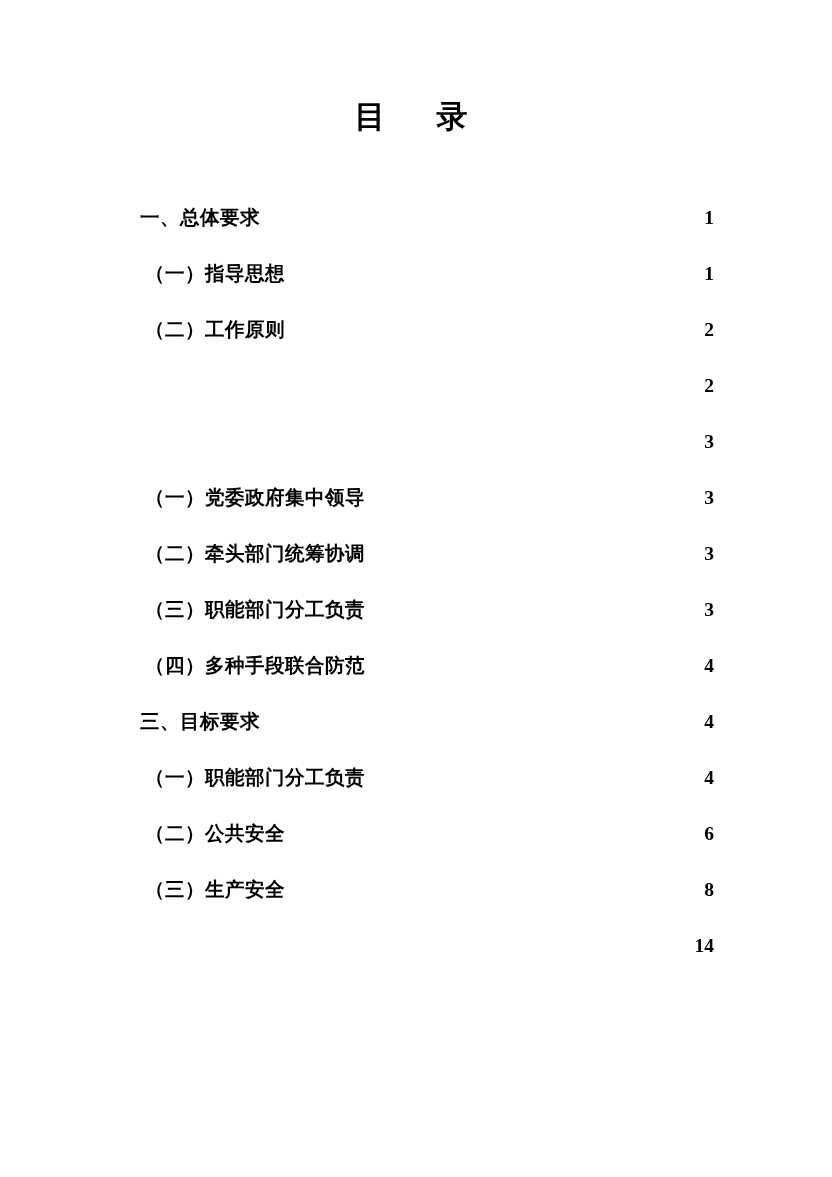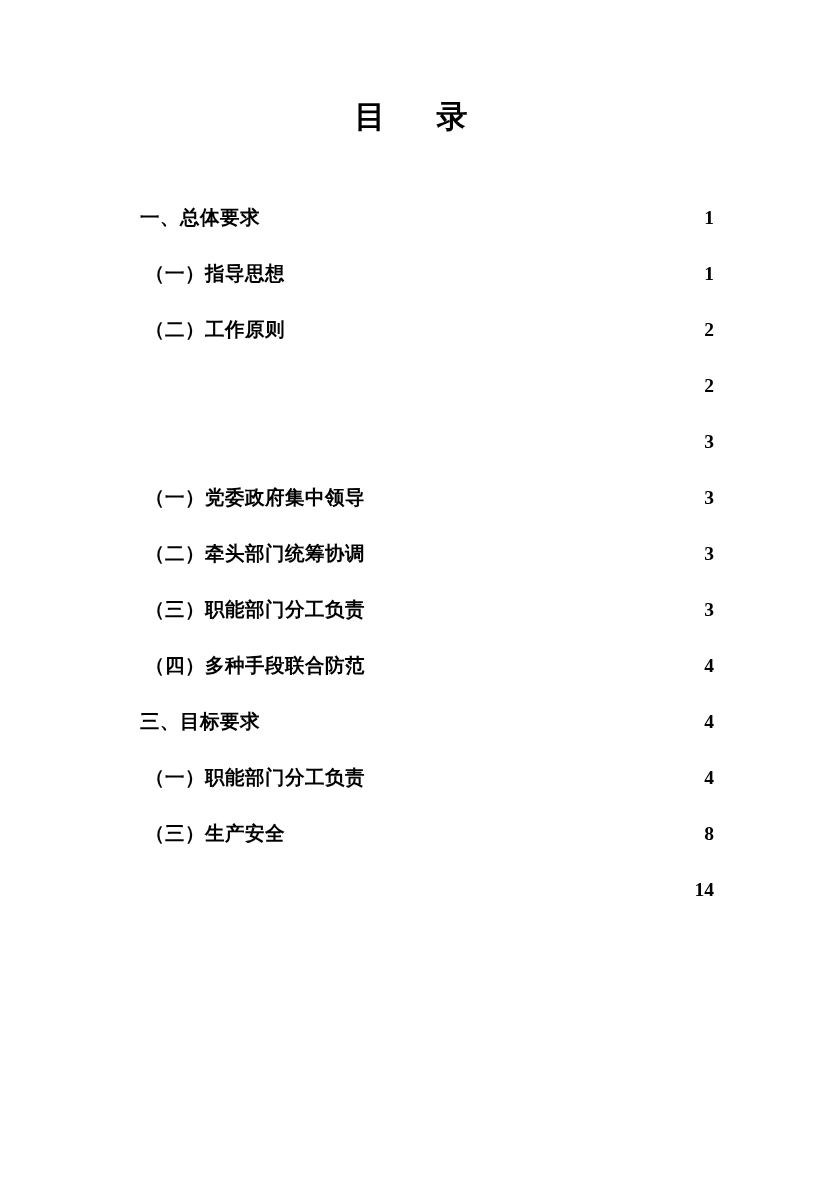--- a/index.html
+++ b/index.html
@@ -138,20 +138,25 @@
       <span class="entry-label">三、目标要求</span>
       <span class="entry-leader"></span>
       <span class="entry-page">4</span>
     </li>
     <li class="toc-entry level-2">
       <span class="entry-label">（一）职能部门分工负责</span>
       <span class="entry-leader"></span>
       <span class="entry-page">4</span>
     </li>
     <li class="toc-entry level-2">
+      <span class="entry-label">（二）公共安全</span>
+      <span class="entry-leader"></span>
+      <span class="entry-page">6</span>
+    </li>
+    <li class="toc-entry level-2">
       <span class="entry-label">（三）生产安全</span>
       <span class="entry-leader"></span>
       <span class="entry-page">8</span>
     </li>
     <li class="toc-entry level-2">
       <span class="entry-leader"></span>
       <span class="entry-page">14</span>
     </li>
   </ul>
 

